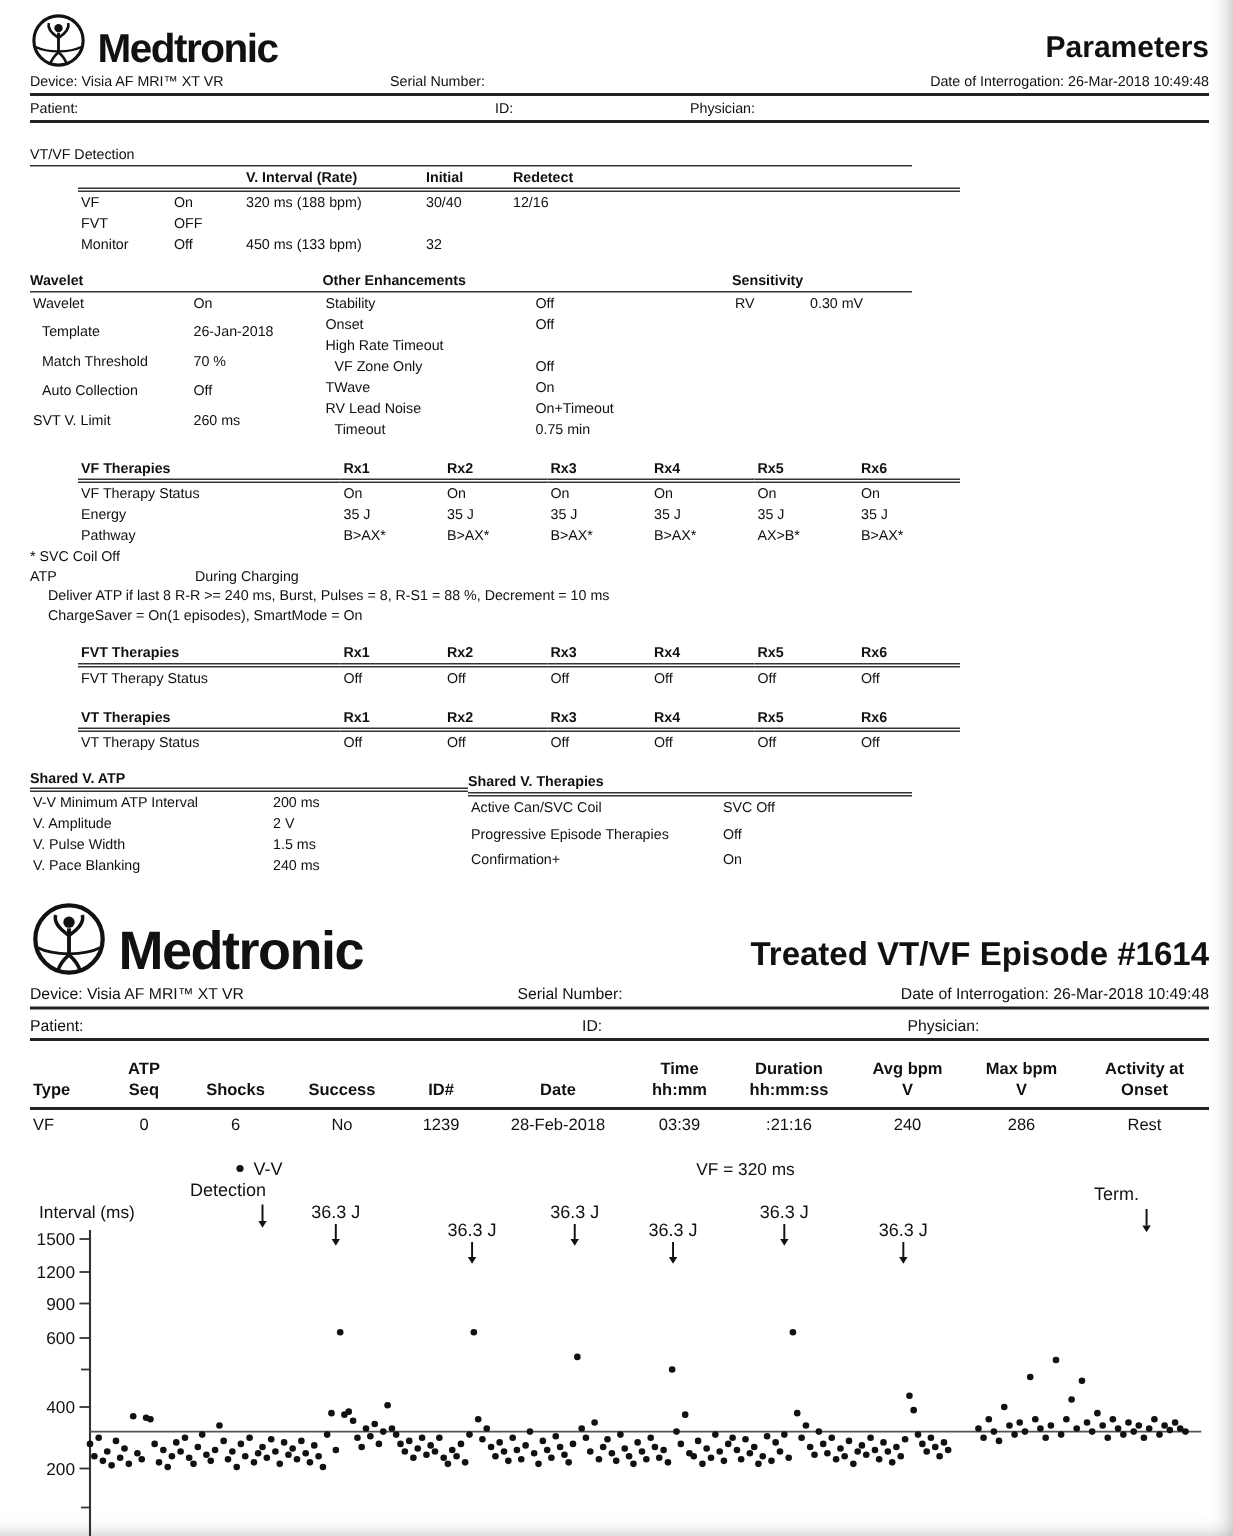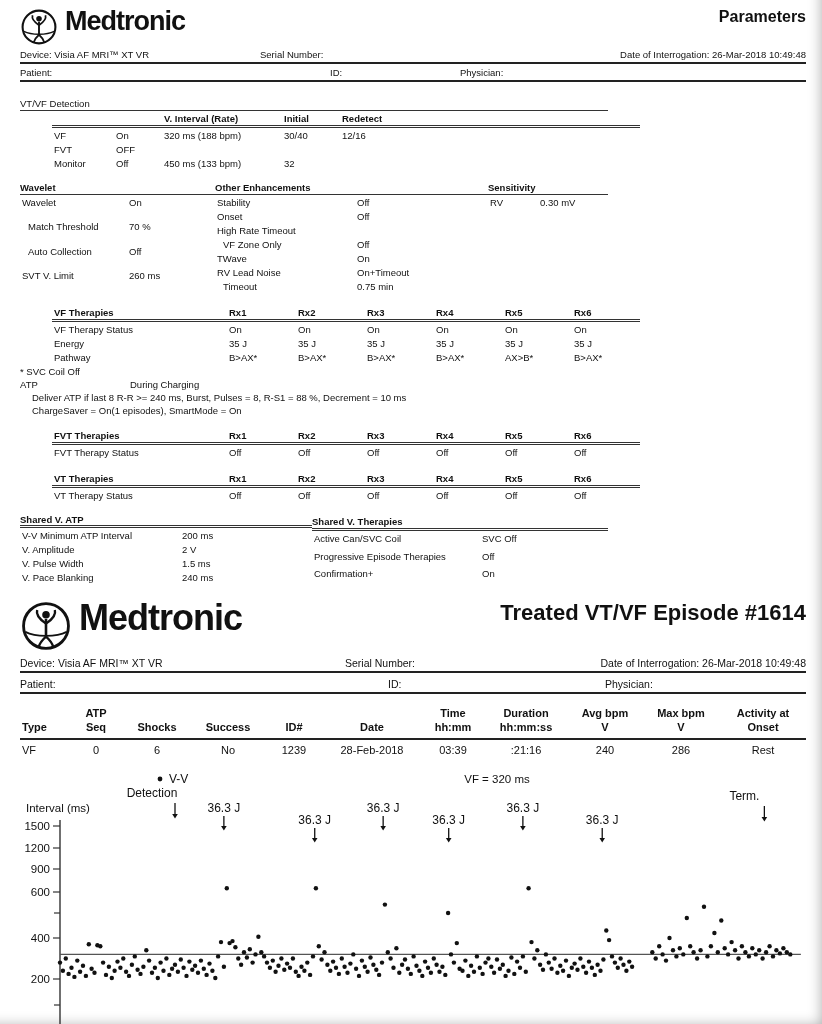--- a/index.html
+++ b/index.html
@@ -1,27 +1,27 @@
 <!DOCTYPE html>
 <html><head>
 <meta charset="utf-8">
 <style>
   * { margin:0; padding:0; box-sizing:border-box; }
   body { background:#e8e8e8; font-family:"Liberation Sans", sans-serif; color:#111; }
   .page { width:822px; height:1024px; background:#fff; position:relative; overflow:hidden;
           box-shadow: inset -12px -10px 14px -12px #aaa; padding:8px 16px 0 20px; }
   
-  .brandrow { display:flex; }
+  .brandrow { display:flex; align-items:flex-end; }
   .logo1 { width:38px; height:38px; }
   .logo2 { width:52px; height:52px; }
   .wm { font-weight:bold; letter-spacing:-1px; margin-left:7px; line-height:1; }
   .wm1 { font-size:27px; }
   .wm2 { font-size:36px; }
   .ptitle { margin-left:auto; font-weight:bold; }
-  .ptitle1 { font-size:16px; padding-bottom:2px; }
+  .ptitle1 { font-size:20px; padding-bottom:2px; }
   .ptitle2 { font-size:22px; padding-bottom:3px; }
   .inforow { position:relative; height:15px; font-size:9.5px; border-bottom:2px solid #222; margin-top:3px; }
   .inforow span { position:absolute; bottom:2px; white-space:nowrap; }
   .inforow .p0 { left:0; }
   .inforow .pr { right:0; }
   .h2row { height:18px; font-size:10.5px; border-bottom:2.5px solid #222; }
   .r2 { border-bottom:2.5px solid #222; }
   
   .sec-title { width:588px; font-size:9.5px; font-weight:normal; border-bottom:1.5px solid #333; padding-bottom:1px; }
   .mt { margin-top:12px; }
@@ -127,20 +127,24 @@
   <div class="band-body">
     <table class="kv w1">
       <colgroup>
           <col style="width:107px">
           <col style="width:88px">
         </colgroup>
       <tbody>
           <tr>
             <td>Wavelet</td>
             <td>On</td>
+          </tr>
+      <tr>
+            <td class="ind">Template</td>
+            <td>26-Jan-2018</td>
           </tr>
       <tr>
             <td class="ind">Match Threshold</td>
             <td>70 %</td>
           </tr>
       <tr>
             <td class="ind">Auto Collection</td>
             <td>Off</td>
           </tr>
       <tr>

